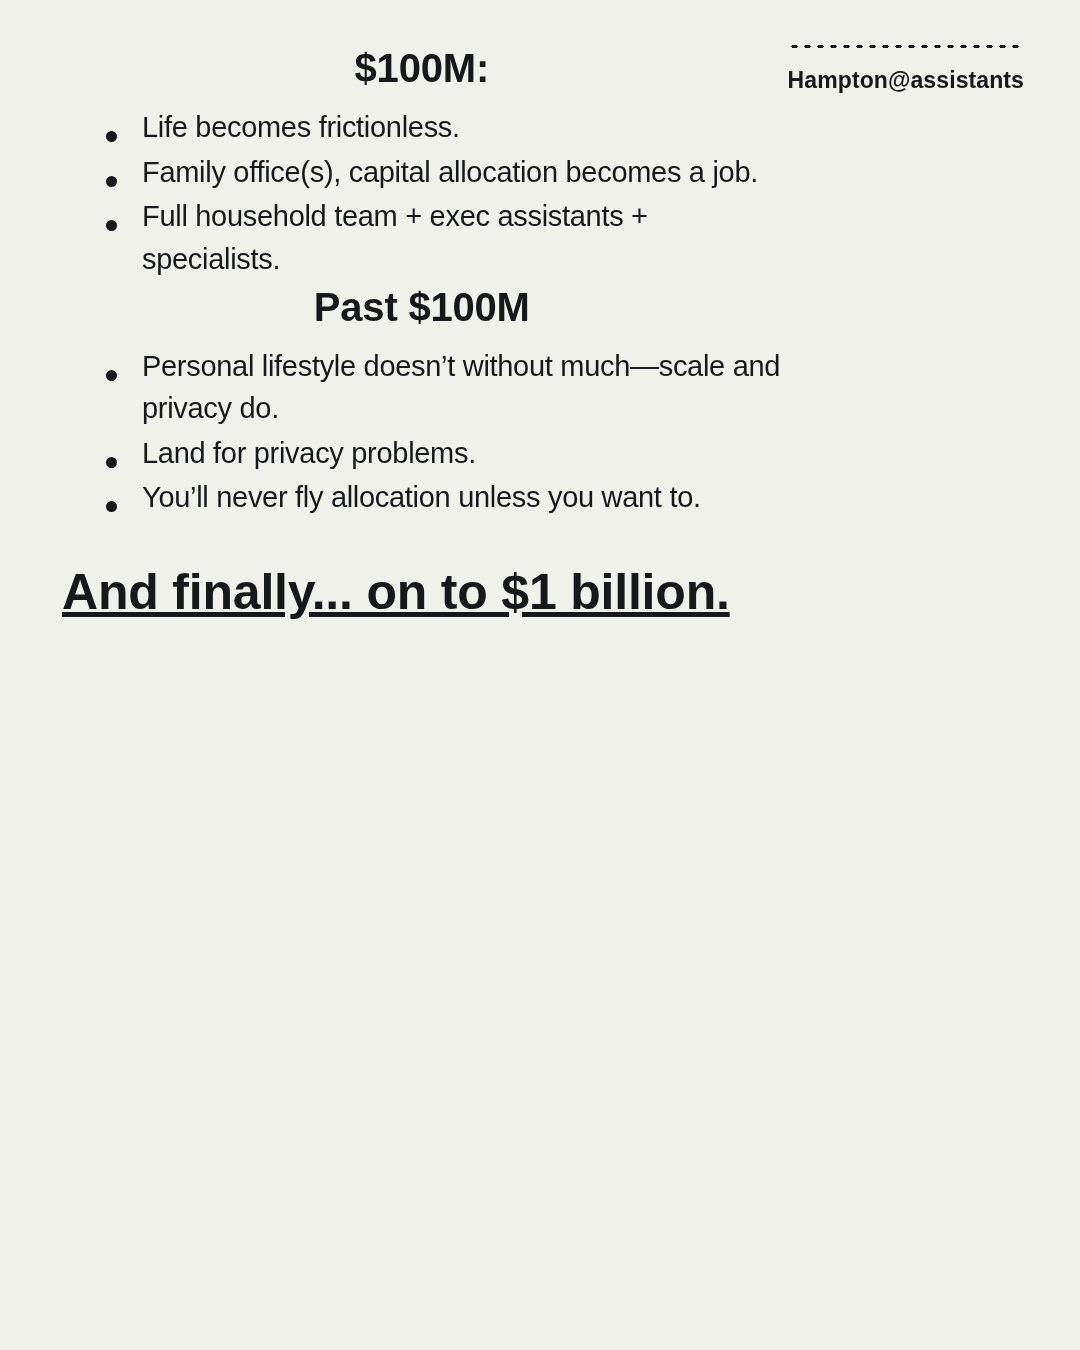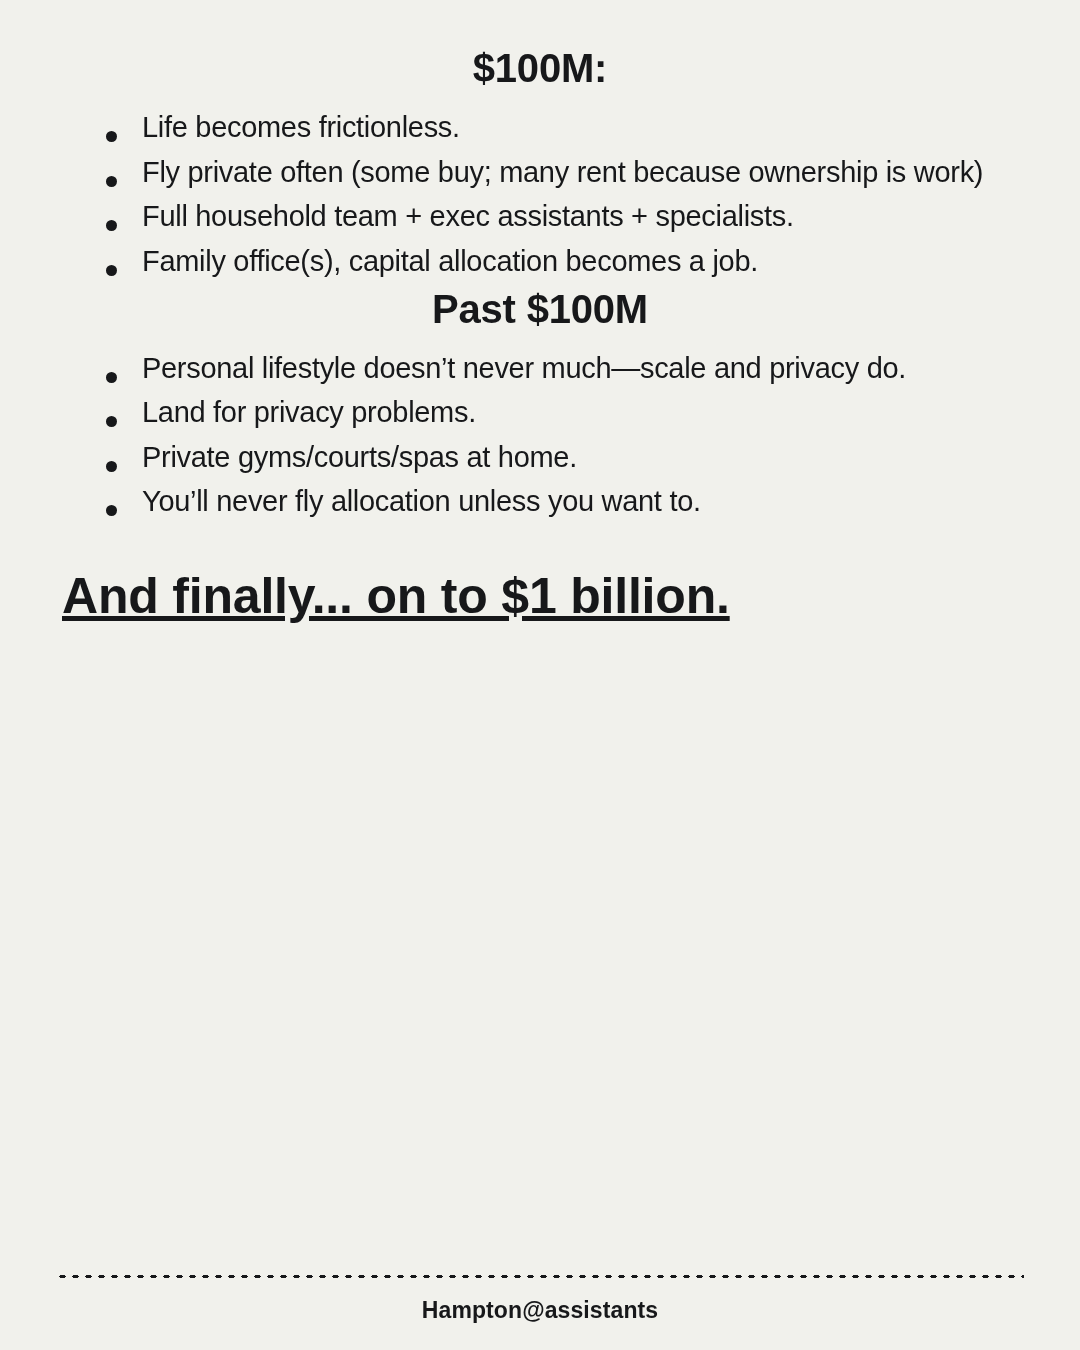--- a/index.html
+++ b/index.html
@@ -14,21 +14,21 @@
     color: #17181a;
     overflow: hidden;
   }
   .page {
     position: relative;
     width: 1080px;
     height: 1350px;
     box-sizing: border-box;
     padding: 44px 56px 0 56px;
     display: flex;
-    flex-direction: column;
+    flex-direction: row;
   }
   .content {
     flex: 1 1 auto;
   }
   .section-heading {
     text-align: center;
     font-size: 40px;
     font-weight: 700;
     letter-spacing: -0.2px;
     line-height: 1.2;
@@ -91,31 +91,29 @@
 <body>
 
 <div class="page">
 
   <div class="content">
 
     <h2 class="section-heading">$100M:</h2>
 
     <ul class="bullets">
       <li>Life becomes frictionless.</li>
-      <li>Fly private often (some buy; many rent because ownership is work)</li>
+      <li>Family office(s), capital allocation becomes a job.</li>
       <li>Full household team + exec assistants + specialists.</li>
-      <li>Family office(s), capital allocation becomes a job.</li>
     </ul>
 
     <h2 class="section-heading second">Past $100M</h2>
 
     <ul class="bullets">
-      <li>Personal lifestyle doesn’t never much—scale and privacy do.</li>
+      <li>Personal lifestyle doesn’t without much—scale and privacy do.</li>
       <li>Land for privacy problems.</li>
-      <li>Private gyms/courts/spas at home.</li>
       <li>You’ll never fly allocation unless you want to.</li>
     </ul>
 
     <p class="closing">And finally... on to $1 billion.</p>
 
   </div>
 
   <div class="footer">
     <div class="divider"></div>
     <div class="footer-row">

